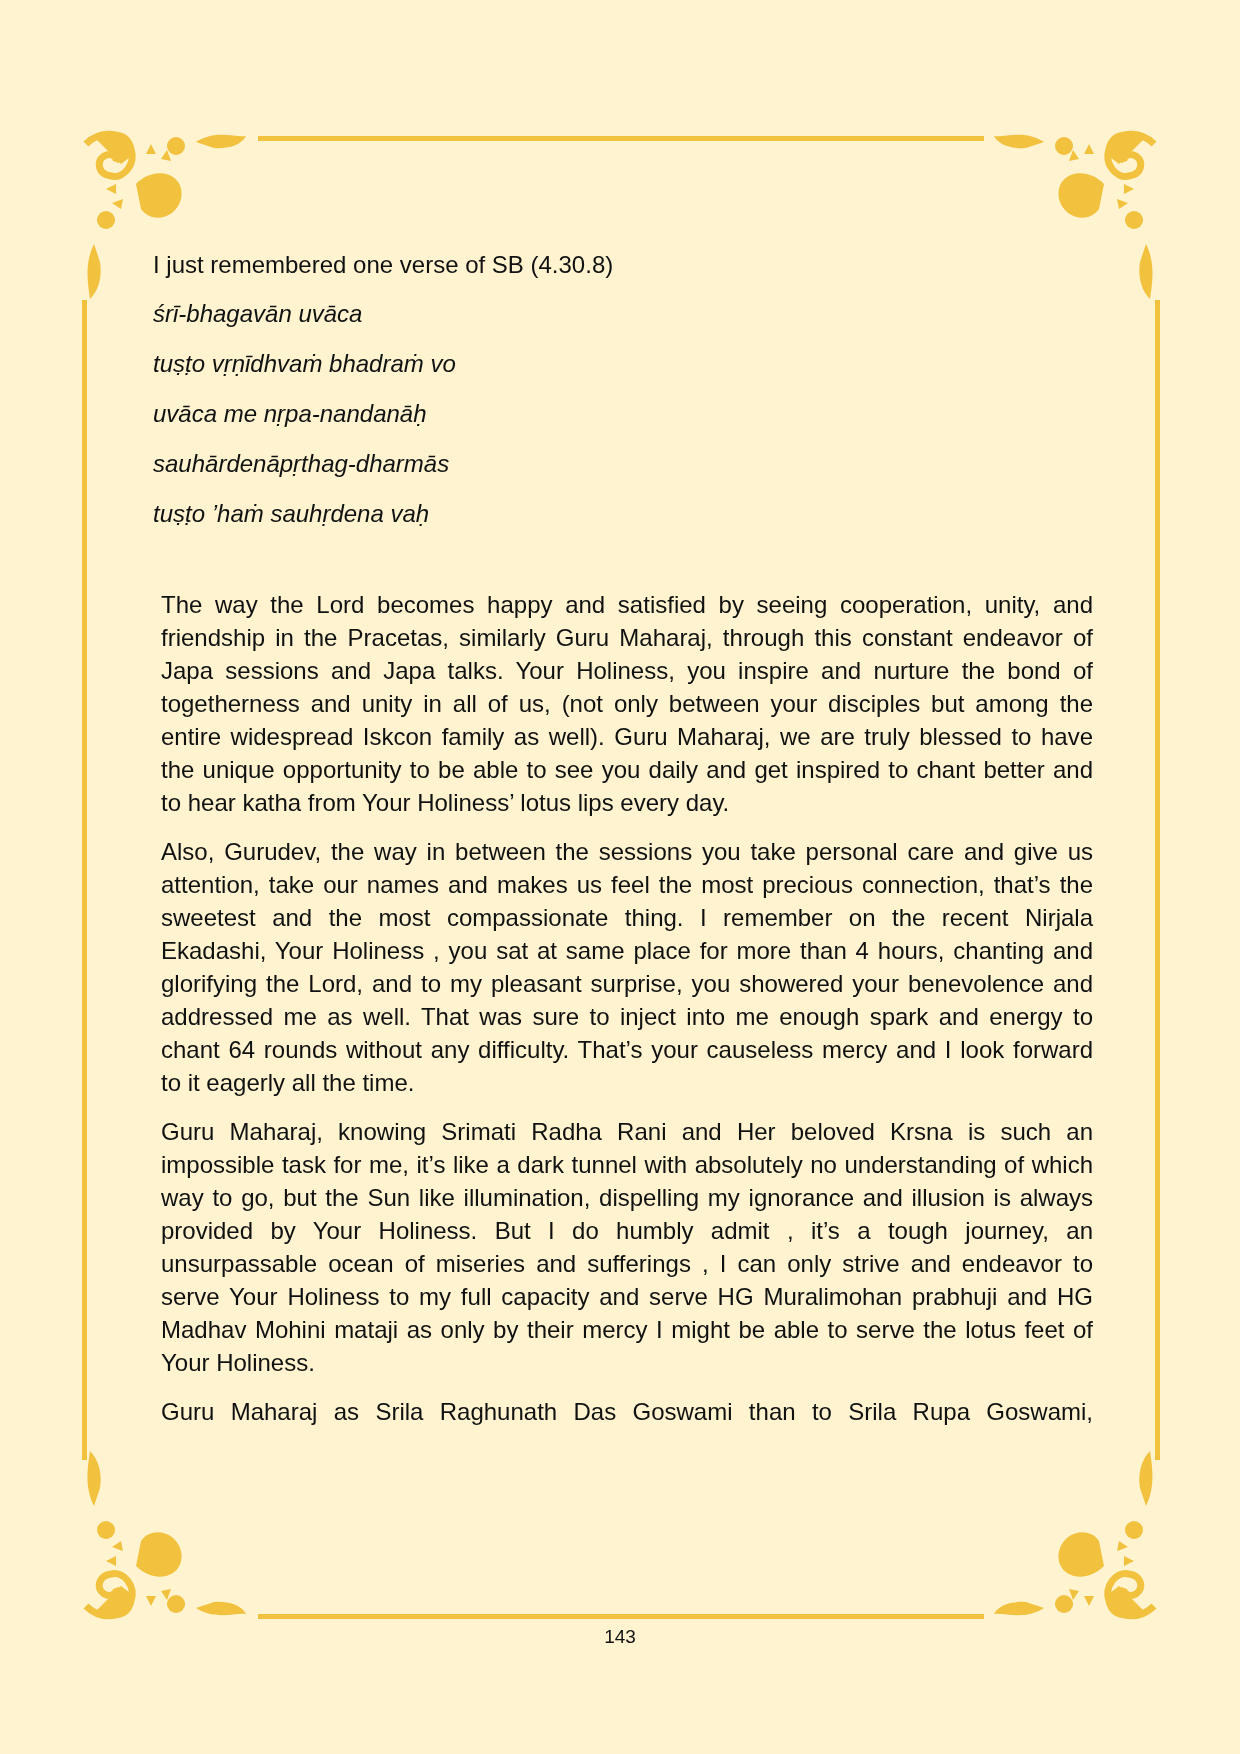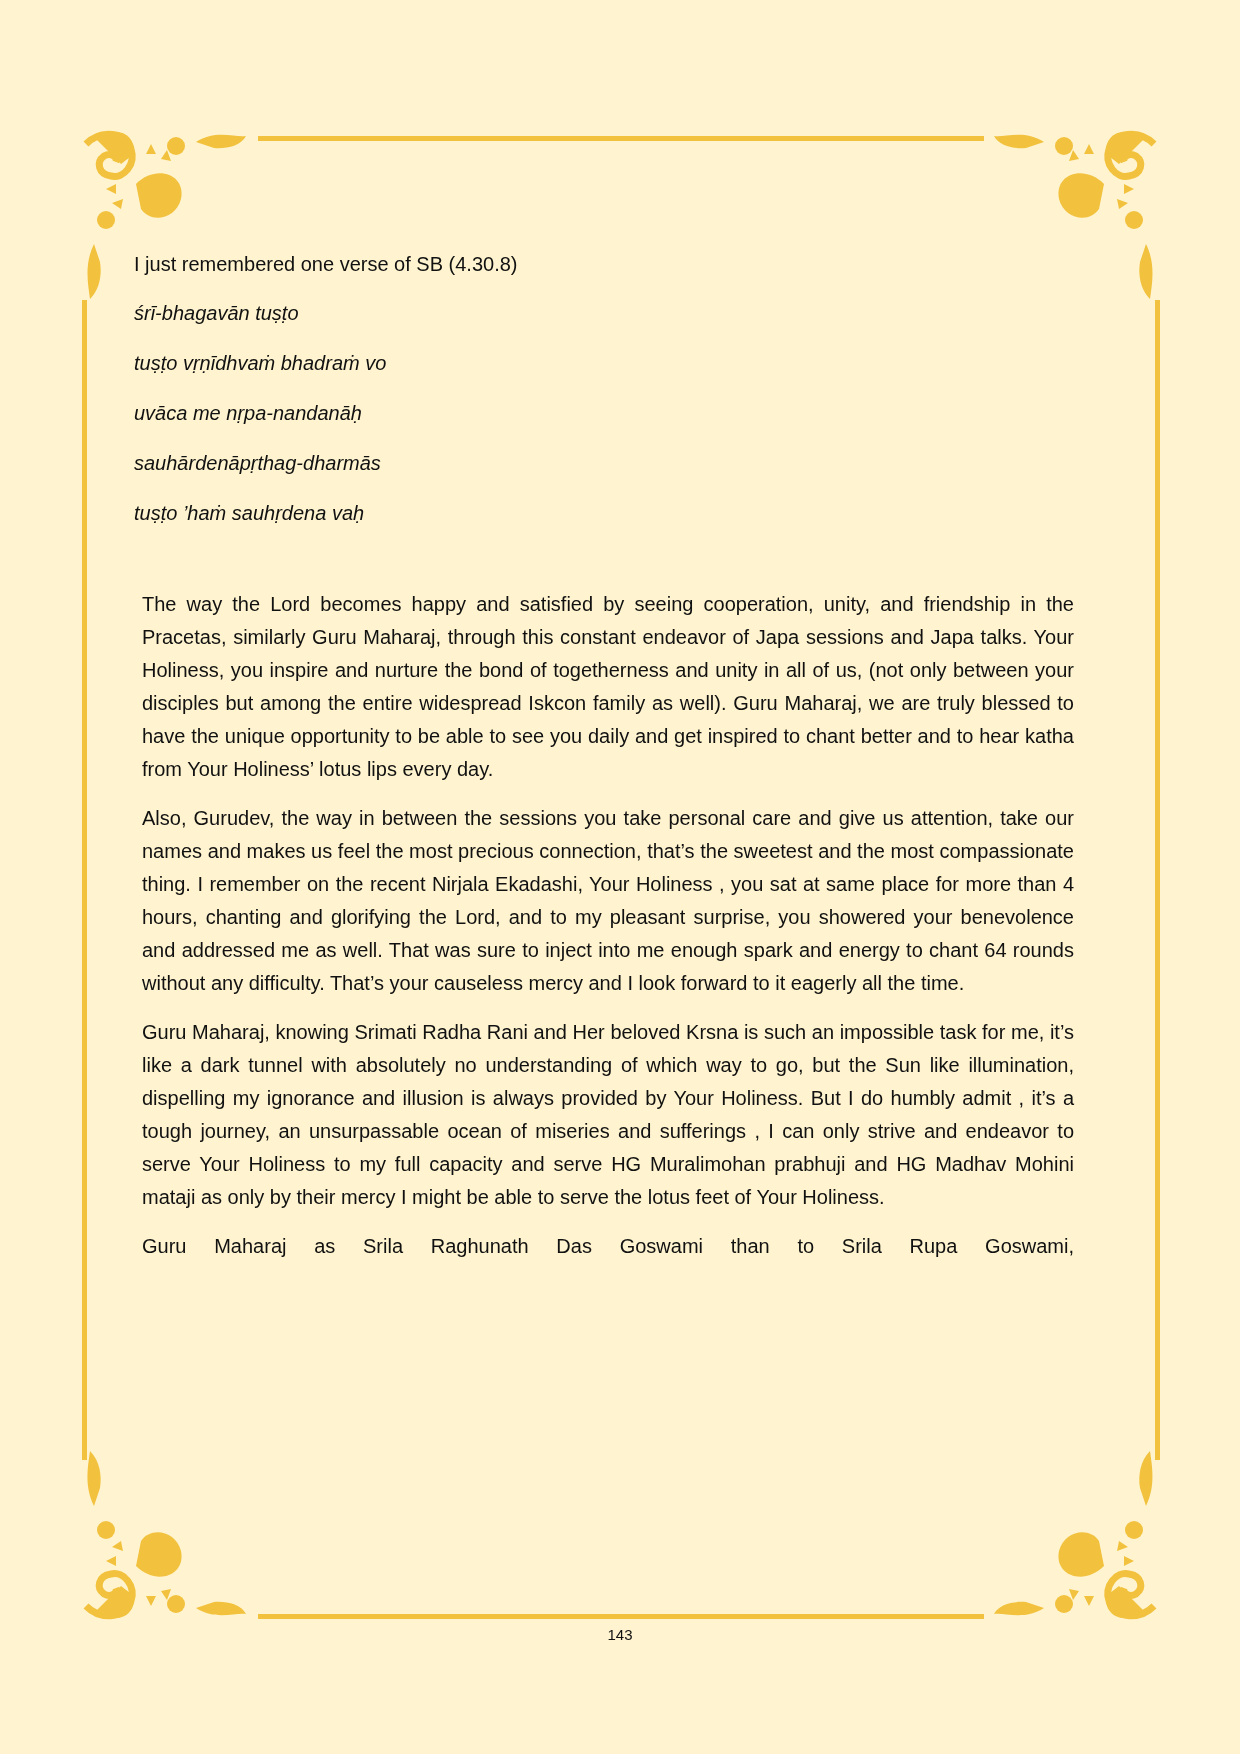--- a/index.html
+++ b/index.html
@@ -18,32 +18,32 @@
   .frame-right  { left: 1155px; top: 300px; width: 5px; height: 1160px; }
   .corner { position: absolute; width: 180px; height: 180px; }
   .corner svg { width: 100%; height: 100%; display: block; }
   .c-tl { left: 76px;  top: 124px; }
   .c-tr { left: 984px; top: 124px; transform: scaleX(-1); }
   .c-bl { left: 76px;  top: 1446px; transform: scaleY(-1); }
   .c-br { left: 984px; top: 1446px; transform: scale(-1,-1); }
 
   .content {
     position: absolute;
-    left: 134px; top: 248px;
+    left: 153px; top: 248px;
     width: 940px;
-    font-size: 20px;
+    font-size: 24px;
     line-height: 33px;
   }
   .intro { margin: 0 0 16px 0; }
   .verse-line { font-style: italic; margin: 0 0 17px 0; }
   .verse-block { margin-bottom: 58px; }
   .para { margin: 0 0 16px 8px; text-align: justify; }
   .page-number {
     position: absolute; left: 0; width: 1240px; top: 1626px;
-    text-align: center; font-size: 15px;
+    text-align: center; font-size: 19px;
   }
 </style>
 </head>
 <body>
 
 <div class="frame-line frame-top"></div>
 <div class="frame-line frame-bottom"></div>
 <div class="frame-line frame-left"></div>
 <div class="frame-line frame-right"></div>
 
@@ -101,21 +101,21 @@
     <path d="M18 120 C8 140 12 160 14 175 C24 165 26 150 24 138 Z"></path>
     <path d="M70 30 l5 -10 l5 10 z M85 35 l6 -9 l4 11 z M40 70 l-10 -5 l10 -5 z M45 85 l-9 -6 l11 -4 z"></path>
   </g>
     </svg>
 </div>
 
 <div class="content">
   <p class="intro">I just remembered one verse of SB (4.30.8)</p>
 
   <div class="verse-block">
-    <p class="verse-line">śrī-bhagavān tuṣṭo</p>
+    <p class="verse-line">śrī-bhagavān uvāca</p>
     <p class="verse-line">tuṣṭo vṛṇīdhvaṁ bhadraṁ vo</p>
     <p class="verse-line">uvāca me nṛpa-nandanāḥ</p>
     <p class="verse-line">sauhārdenāpṛthag-dharmās</p>
     <p class="verse-line">tuṣṭo ’haṁ sauhṛdena vaḥ</p>
   </div>
 
   <p class="para">The way the Lord becomes happy and satisfied by seeing cooperation, unity, and friendship in the Pracetas, similarly Guru Maharaj, through this constant endeavor of Japa sessions and Japa talks.  Your Holiness, you inspire and nurture the bond of togetherness and unity in all of us, (not only between your disciples but among the entire widespread Iskcon family as well). Guru Maharaj, we are truly blessed to have the unique opportunity to be able to see you daily and get inspired to chant better and to hear katha from Your Holiness’ lotus lips every day.</p>
   <p class="para">Also, Gurudev, the way in between the sessions you take personal care and give us attention, take our names and makes us feel the most precious connection, that’s the sweetest and the most compassionate thing. I remember on the recent Nirjala Ekadashi, Your Holiness , you sat at same place for more than 4 hours, chanting and glorifying the Lord, and  to my pleasant surprise, you showered your benevolence and addressed me as well. That was sure to inject into me enough spark and energy to chant 64 rounds without any difficulty. That’s your causeless mercy and I look forward to it eagerly all the time.</p>
   <p class="para">Guru Maharaj, knowing Srimati Radha Rani and Her beloved Krsna is such an impossible task for me, it’s like a dark tunnel with absolutely no understanding of which way to go, but the Sun like illumination, dispelling my ignorance and illusion is always provided by Your Holiness. But I do humbly admit , it’s  a tough journey, an unsurpassable ocean of miseries and sufferings , I can only strive and endeavor to serve Your Holiness to my full capacity and serve HG Muralimohan prabhuji and HG Madhav Mohini mataji as only by their mercy I might be able to serve the lotus feet of Your Holiness.</p>
   <p class="para" style="text-align-last: justify;">Guru Maharaj as Srila Raghunath Das Goswami than to Srila Rupa Goswami,</p>

